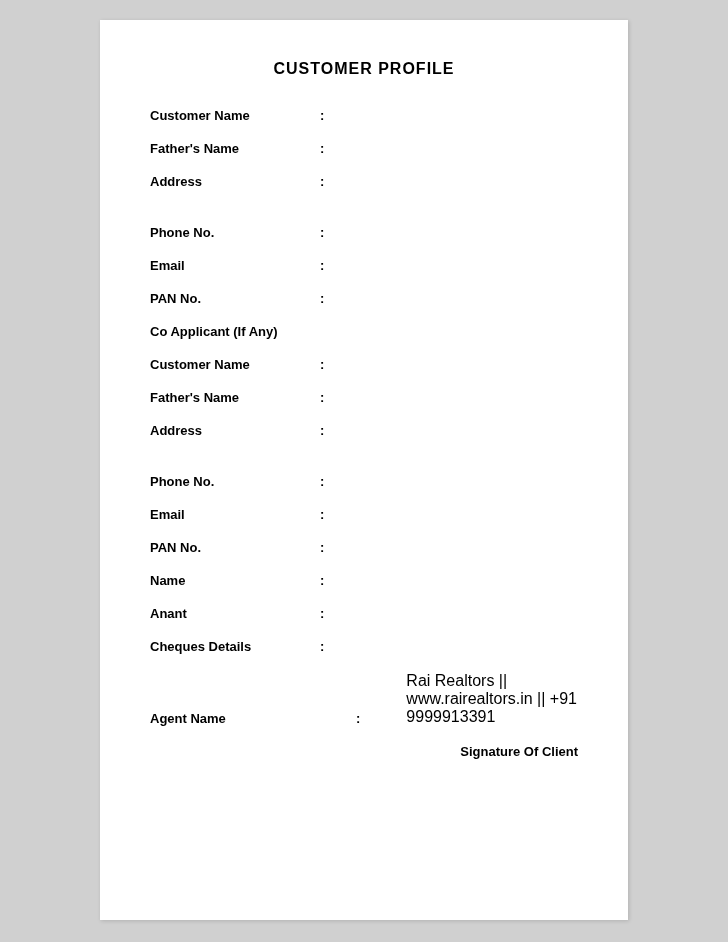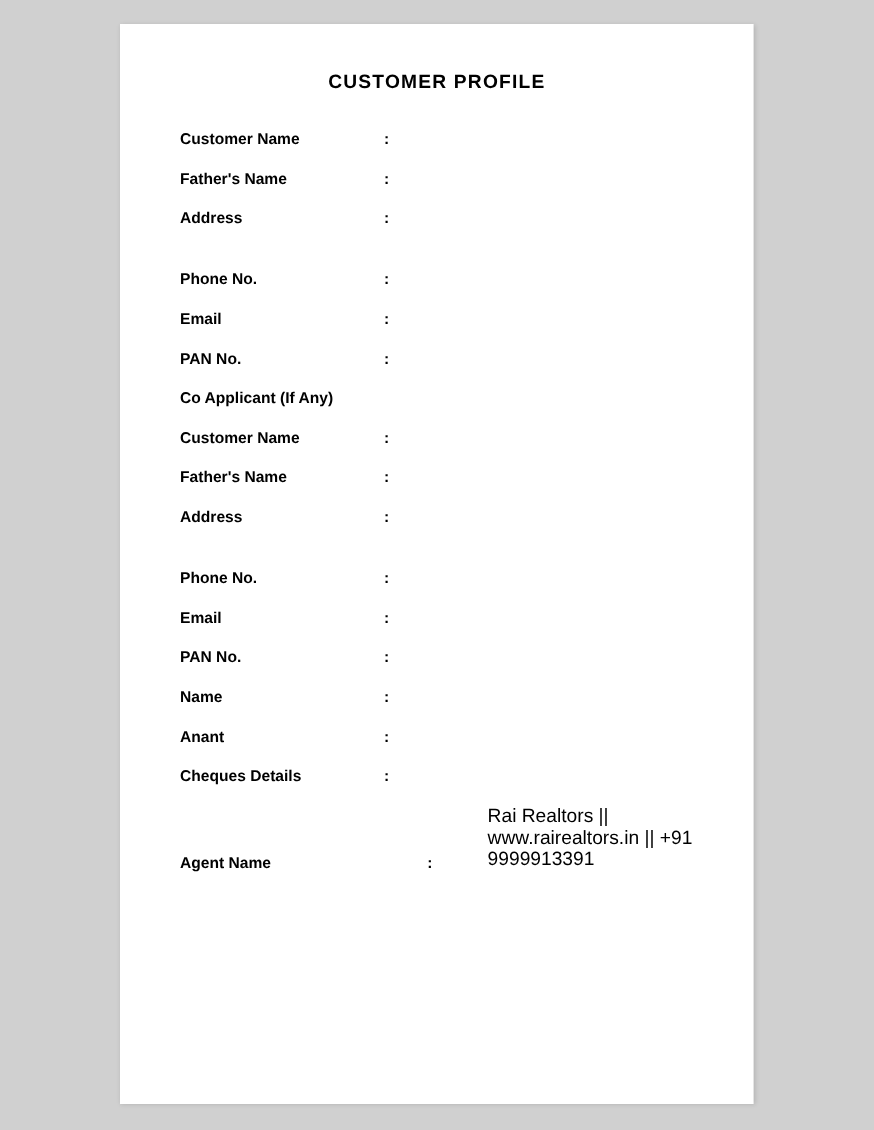--- a/index.html
+++ b/index.html
@@ -219,14 +219,15 @@
 
   </div>
 
   <div class="agent-row">
     <span class="agent-label">Agent Name</span>
     <span class="agent-colon">:</span>
     <span class="agent-value"> Rai Realtors || www.rairealtors.in || +91 9999913391</span>
   </div>
 
 
+  <div class="signature">Signature Of Client</div>
 
 </div>
 
 </body></html>

